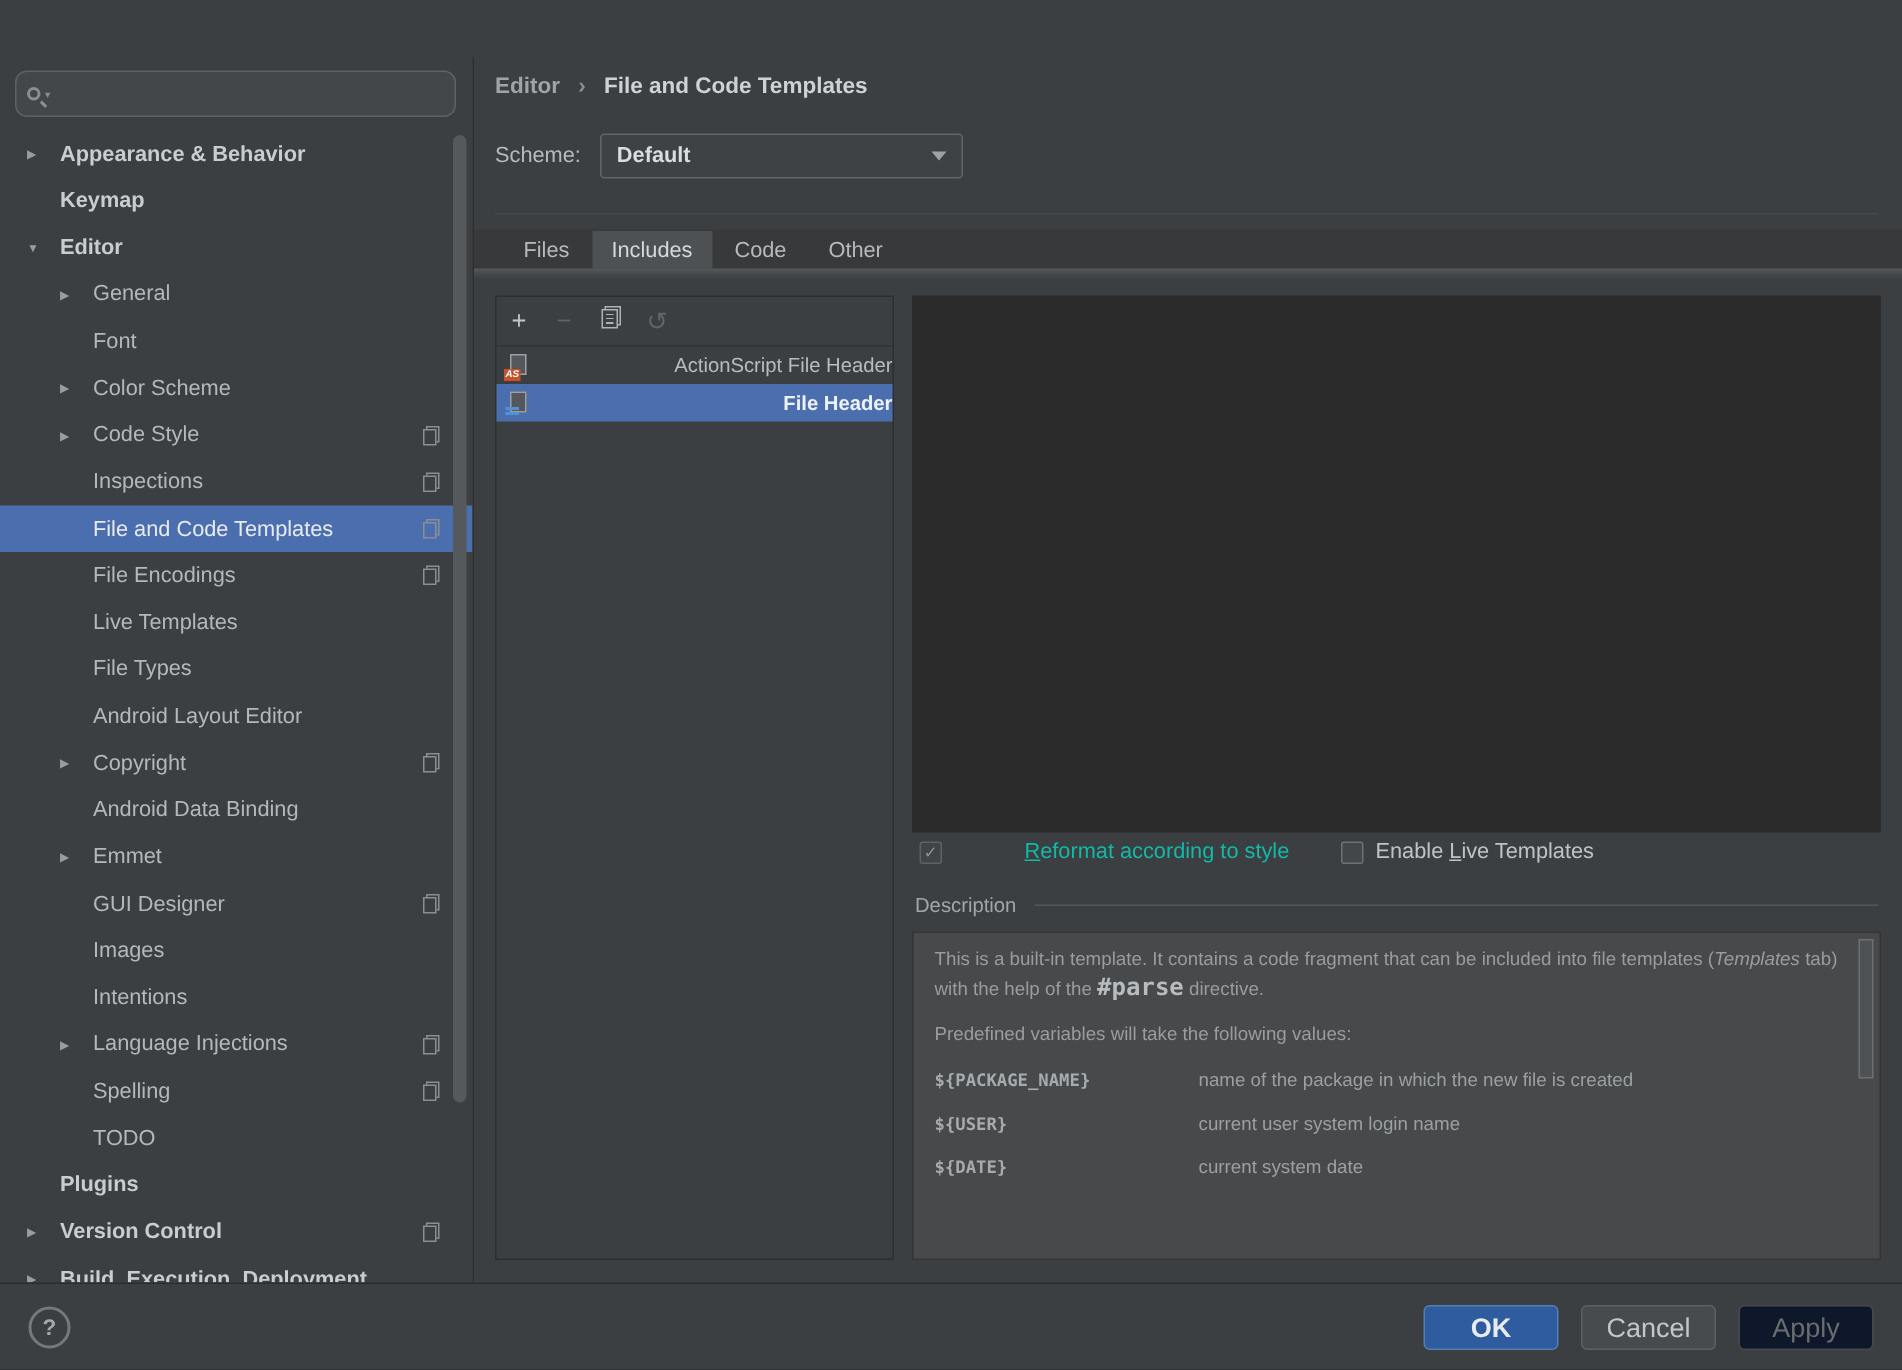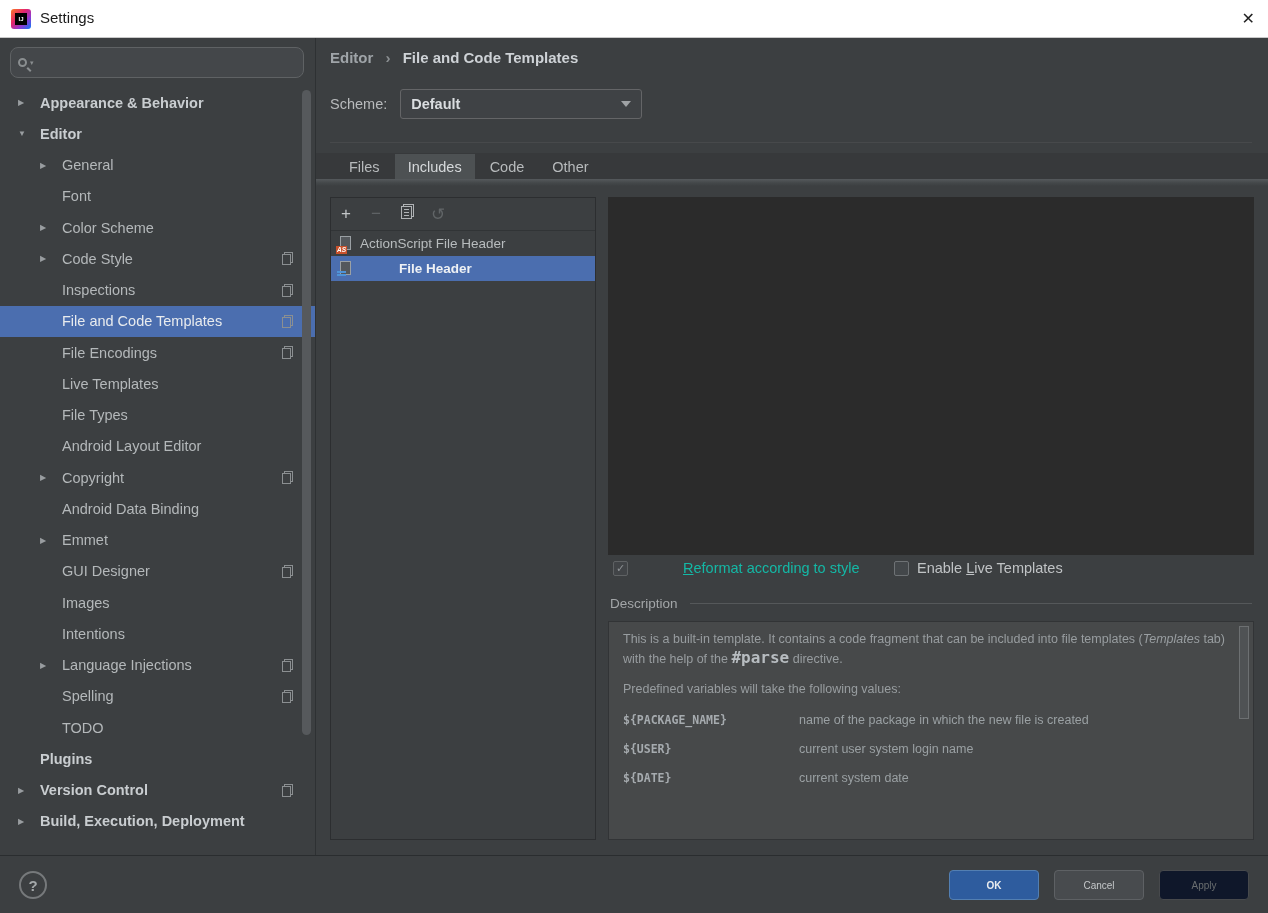--- a/index.html
+++ b/index.html
@@ -62,21 +62,21 @@
   
   .list-panel { position:absolute; left:330px; top:159px; width:266px; height:643px; background:#3c3f41; border:1px solid #2c2e30; }
   .ltb { height:33px; border-bottom:1px solid #313436; display:flex; align-items:center; padding-left:10px; }
   .tbi { width:30px; text-align:left; font-size:17px; color:#c3c6c8; cursor:pointer; }
   .tbi.dis { color:#616567; cursor:default; }
   .dup2 { position:relative; width:13px; height:15px; display:inline-block; }
   .dup2::before { content:""; position:absolute; right:0; top:0; width:9px; height:11px; border:1px solid #b0b3b5; }
   .dup2::after { content:""; position:absolute; left:0; bottom:0; width:9px; height:11px; border:1px solid #b0b3b5; background:#3c3f41;
     background-image:repeating-linear-gradient(180deg,#b0b3b5 0 1px,transparent 1px 3px);
     background-size:5px 8px; background-repeat:no-repeat; background-position:2px 2px; }
-  .litem { display:flex; align-items:center; height:25px; font-size:13.5px; color:#b8bcbe; cursor:pointer; }
+  .litem { display:flex; align-items:center; height:25px; font-size:13.5px; color:#b8bcbe; cursor:pointer;justify-content:space-between; }
   .litem.sel { background:#4b6eaf; }
   .litem.sel .llbl { color:#eef1f4; font-weight:bold;padding-left:39px; }
   .fico { position:relative; width:17px; height:16px; margin:0 6px 0 6px; flex:none; }
   .page { position:absolute; left:3px; top:0; width:11px; height:14px; background:#54585c; border:1px solid #9aa0a4; }
   .badge-as { position:absolute; left:-1px; bottom:-2px; background:#c9512b; color:#fff; font-size:6.5px; font-weight:bold;
     line-height:8px; padding:0 1px; }
   .badge-ft { position:absolute; left:0; bottom:-1px; width:9px; height:7px;
     background:repeating-linear-gradient(180deg,#4e93d8 0 2px,transparent 2px 3.5px); }
 
   
@@ -107,50 +107,47 @@
   .var-desc { font-size:12.5px; color:#9aa0a3; line-height:15px; }
   .desc-scroll { position:absolute; right:2px; top:2px; width:13px; height:213px; }
   .desc-thumb { position:absolute; left:1px; top:2px; width:10px; height:93px; border:1px solid #6d7072; background:#4f5254; }
 
   
   .footer { position:absolute; left:0; bottom:0; width:1268px; height:58px; background:#3c3f41;
     border-top:1px solid #2a2d2f; z-index:10; }
   .help { position:absolute; left:19px; top:15px; width:28px; height:28px; border:2px solid #76797b; border-radius:50%;
     color:#a5a9ab; font-size:15px; font-weight:bold; text-align:center; line-height:25px; cursor:pointer; }
   .btns { position:absolute; right:19px; top:14px; display:flex; gap:15px; }
-  .btn { width:90px; height:30px; border-radius:4px; font-size:10px; font-family:"Liberation Sans", sans-serif; cursor:pointer; }
+  .btn { width:90px; height:30px; border-radius:4px; font-size:18px; font-family:"Liberation Sans", sans-serif; cursor:pointer; }
   .btn.ok { background:#2e5c9e; border:1px solid #537fb2; color:#e9ecef; font-weight:bold; }
   .btn.cancel { background:#484b4e; border:1px solid #5e6164; color:#c4c7c9; }
   .btn.apply { background:#0f172a; border:1px solid #47494c; color:#696d6f; cursor:default; }
 </style>
 </head>
 <body>
 
 <div class="stage">
 
-  <div class="titlebar">
-    <span class="app-icon">
-        <span class="app-icon-inner">IJ</span>
-      </span>
-    <span class="win-title">Settings</span>
-    <span class="win-close">✕</span>
-  </div>
 
   <div class="app">
     <div class="vline"></div>
 
     <div class="search">
       <span class="mag"></span>
       <span class="mag-arrow">▾</span>
     </div>
 
     <div class="tree">
       <div class="trow bold">
           <span class="arr">▶</span>
           <span class="lbl">Appearance &amp; Behavior</span>
+        </div>
+      <div class="trow bold">
+          <span class="arr"></span>
+          <span class="lbl">Keymap</span>
         </div>
       <div class="trow bold">
           <span class="arr">▼</span>
           <span class="lbl">Editor</span>
         </div>
       <div class="trow lvl1">
           <span class="arr">▶</span>
           <span class="lbl">General</span>
         </div>
       <div class="trow lvl1">

